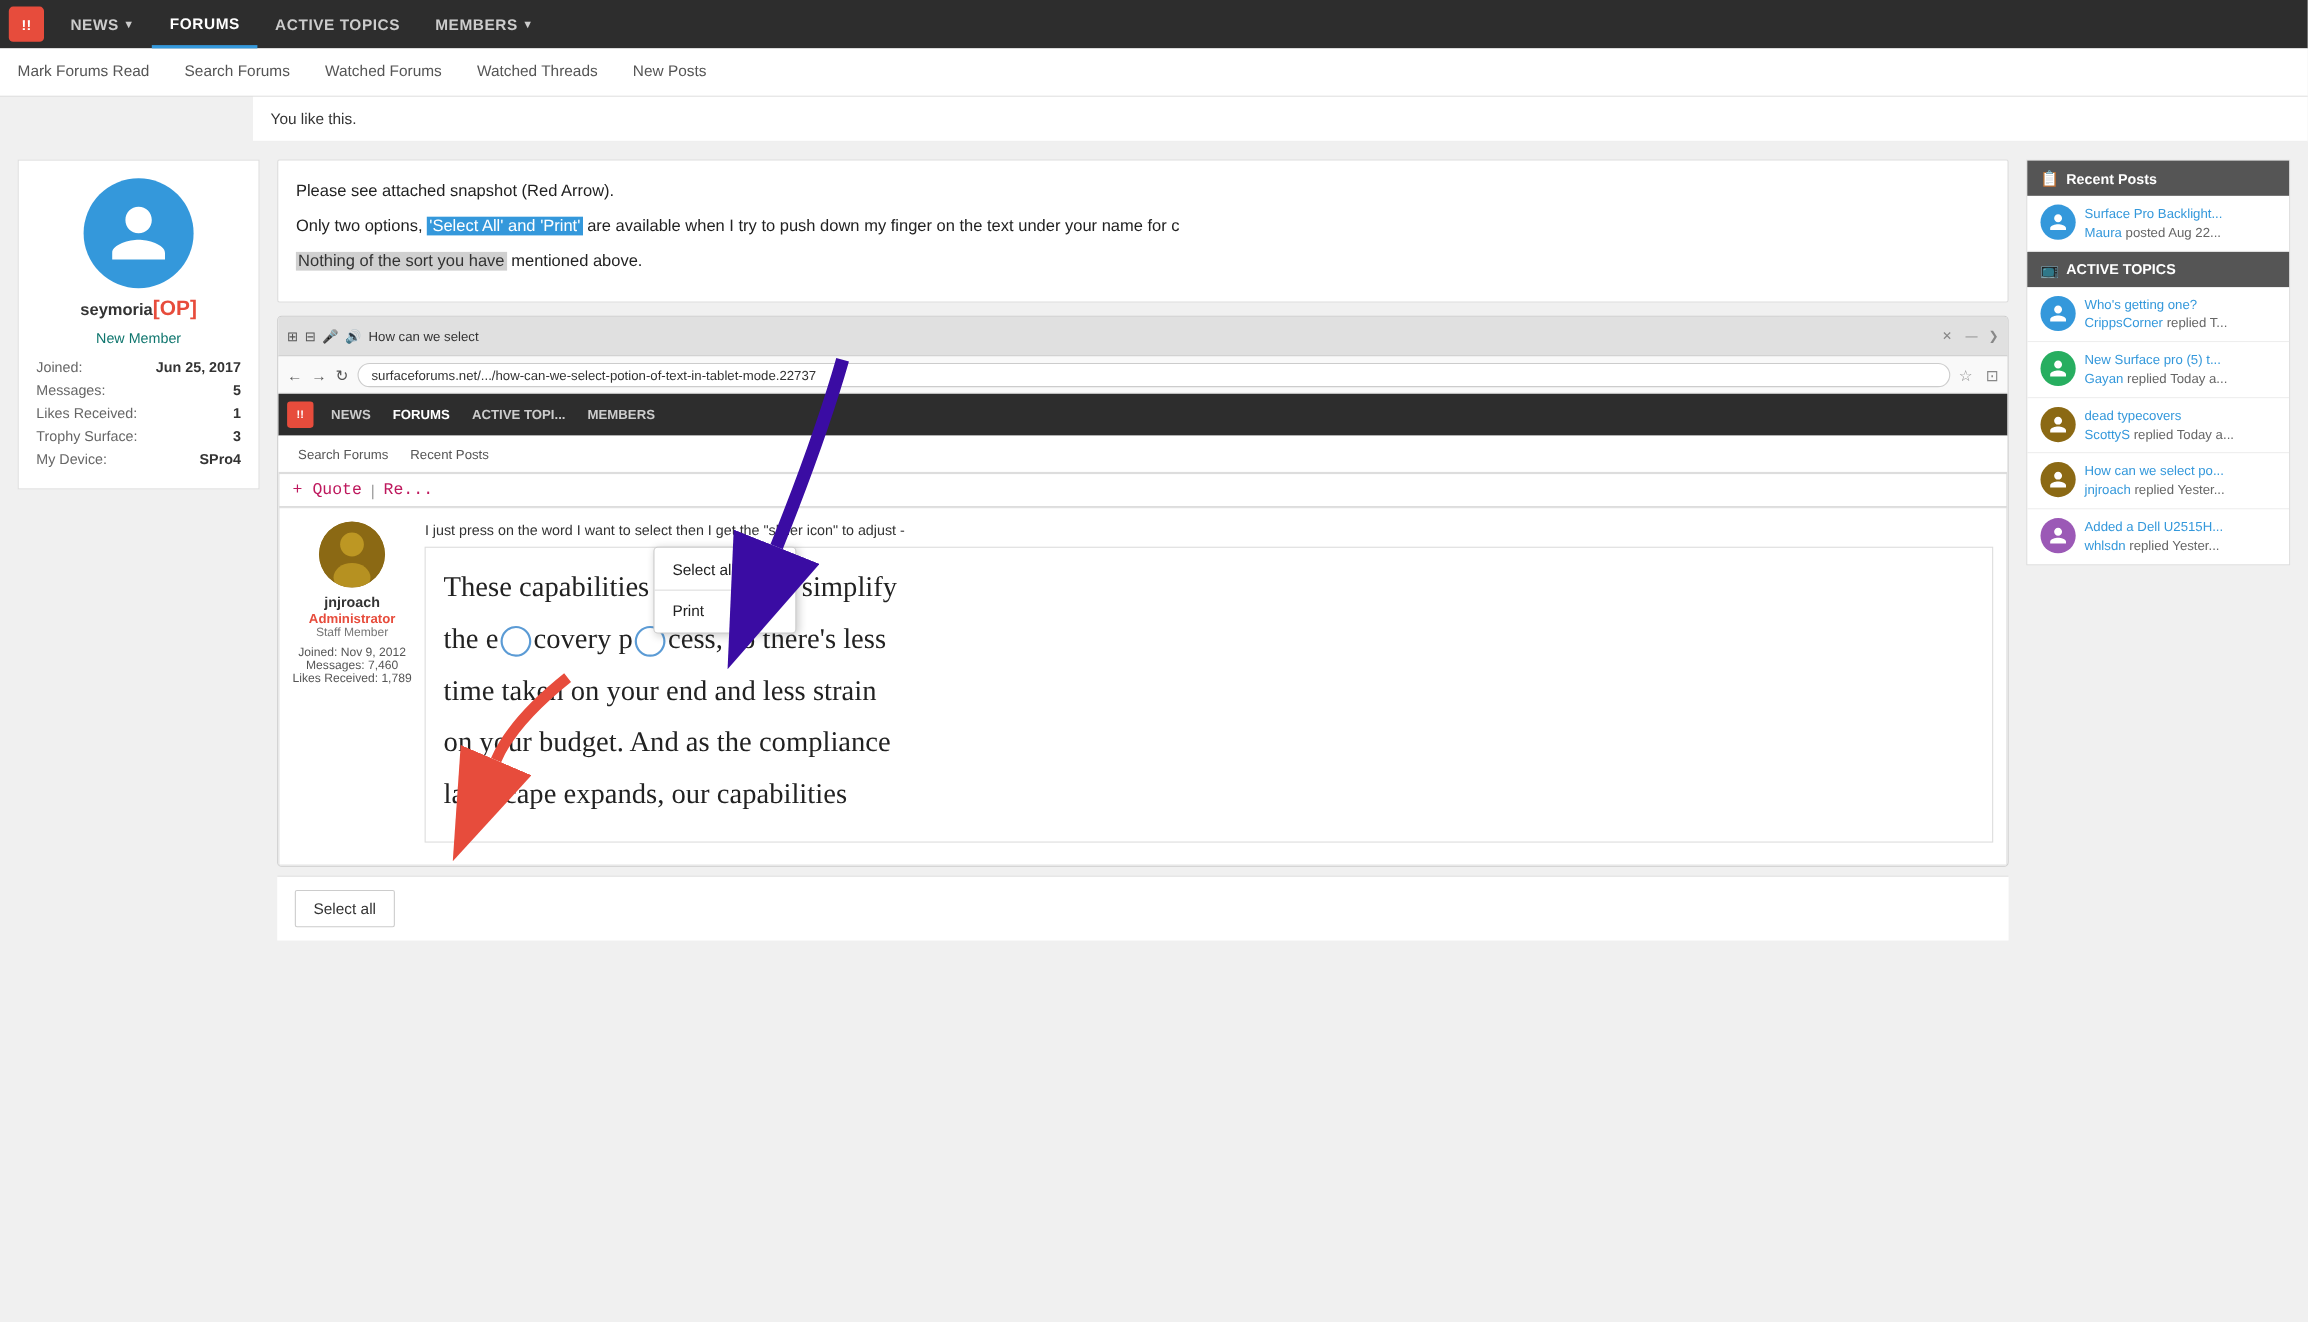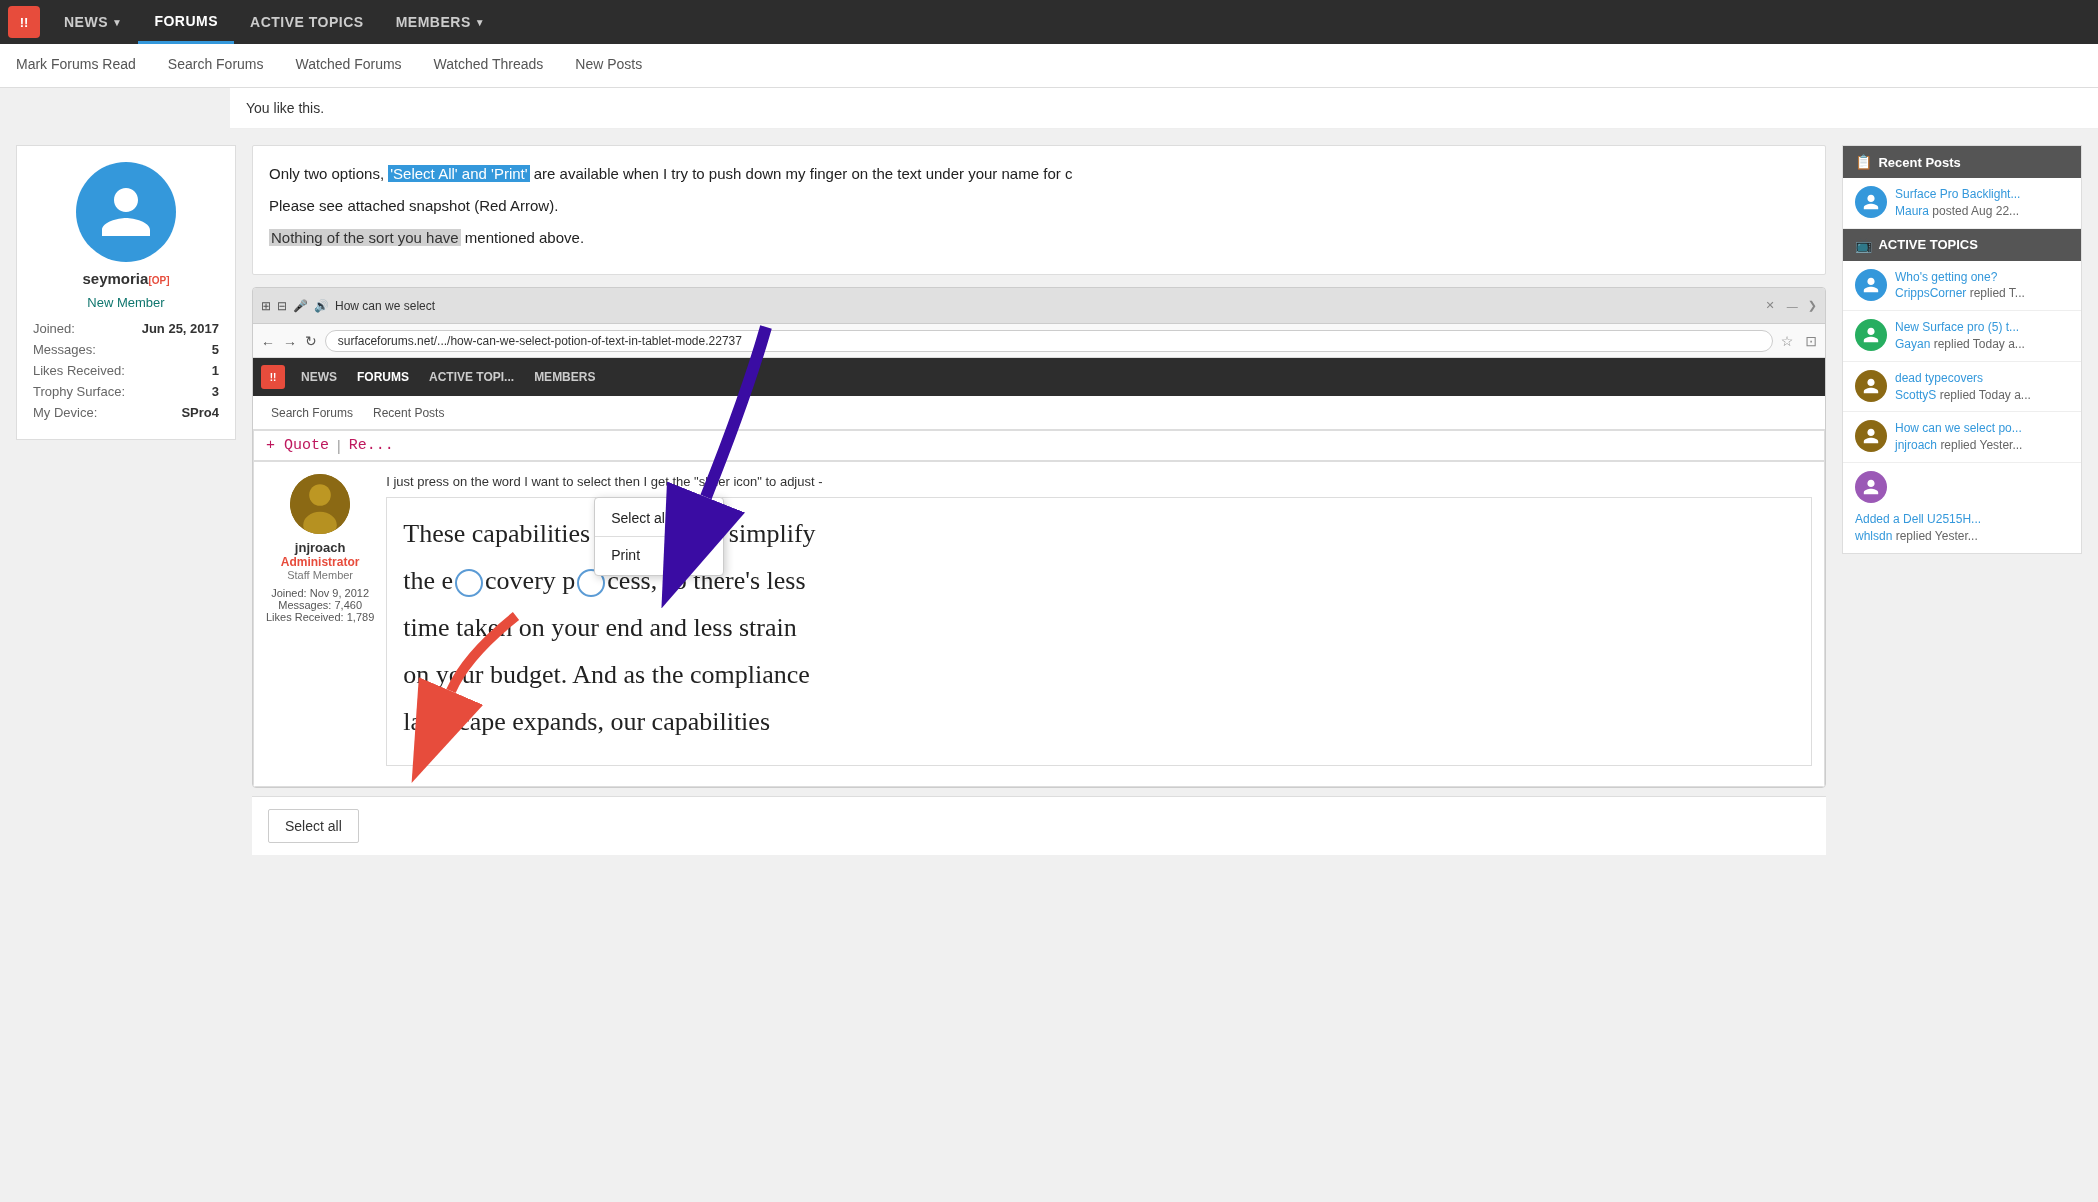--- a/index.html
+++ b/index.html
@@ -269,21 +269,21 @@
       font-size: 13px;
       font-weight: bold;
       display: flex; align-items: center; gap: 6px;
     }
     .sidebar-section-header .icon { font-size: 14px; }
     .sidebar-post-item {
       padding: 8px 12px;
       border-bottom: 1px solid #eee;
       display: flex; align-items: flex-start; gap: 8px;
     }
-    .sidebar-post-item:last-child { border-bottom: none; flex-direction: column; }
+    .sidebar-post-item:last-child { border-bottom: none; }
     .sidebar-avatar {
       width: 32px; height: 32px;
       background: #3498db;
       border-radius: 50%;
       flex-shrink: 0;
       display: flex; align-items: center; justify-content: center;
     }
     .sidebar-avatar svg { fill: white; width: 18px; height: 18px; }
     .sidebar-post-text { font-size: 12px; color: #333; line-height: 1.4; }
     .sidebar-post-author { color: #3498db; }
@@ -368,21 +368,21 @@
   <div class="main-content">
 
     <div class="user-sidebar">
       <div class="user-card">
         <div class="user-avatar">
           <svg viewBox="0 0 24 24" xmlns="http://www.w3.org/2000/svg">
             <path d="M12 12c2.7 0 4.8-2.1 4.8-4.8S14.7 2.4 12 2.4 7.2 4.5 7.2 7.2 9.3 12 12 12zm0 2.4c-3.2 0-9.6 1.6-9.6 4.8v2.4h19.2v-2.4c0-3.2-6.4-4.8-9.6-4.8z"></path>
           </svg>
         </div>
         <div>
-          <span style="font-weight:bold;color:#333;font-size:15px;">seymoria</span><span style="color:#e74c3c;font-weight:bold;font-size:10px;">[OP]</span>
+          <span style="font-weight:bold;color:#333;font-size:15px;">seymoria</span><span style="color:#e74c3c;font-weight:bold;font-size:19px;">[OP]</span>
         </div>
         <div class="user-role">New Member</div>
         <div class="user-stats">
           <div class="stat-row">
             <span class="stat-label">Joined:</span>
             <span class="stat-value">Jun 25, 2017</span>
           </div>
           <div class="stat-row">
             <span class="stat-label">Messages:</span>
             <span class="stat-value">5</span>
@@ -399,22 +399,22 @@
             <span class="stat-label">My Device:</span>
             <span class="stat-value">SPro4</span>
           </div>
         </div>
       </div>
     </div>
 
     <div class="post-area">
 
       <div class="post-text">
+        <p>Please see attached snapshot (Red Arrow).</p>
         <p>Only two options, <span class="highlight-blue">'Select All' and 'Print'</span> are available when I try to push down my finger on the text under your name for c</p>
-        <p>Please see attached snapshot (Red Arrow).</p>
         <p><span class="highlight-gray">Nothing of the sort you have</span> mentioned above.</p>
       </div>
 
       <div class="browser-overlay" style="position:relative;">
 
         <div class="browser-bar">
           <span class="browser-icon">⊞</span>
           <span class="browser-icon">⊟</span>
           <span class="browser-icon">🎤</span>
           <span class="browser-icon">🔊</span>

